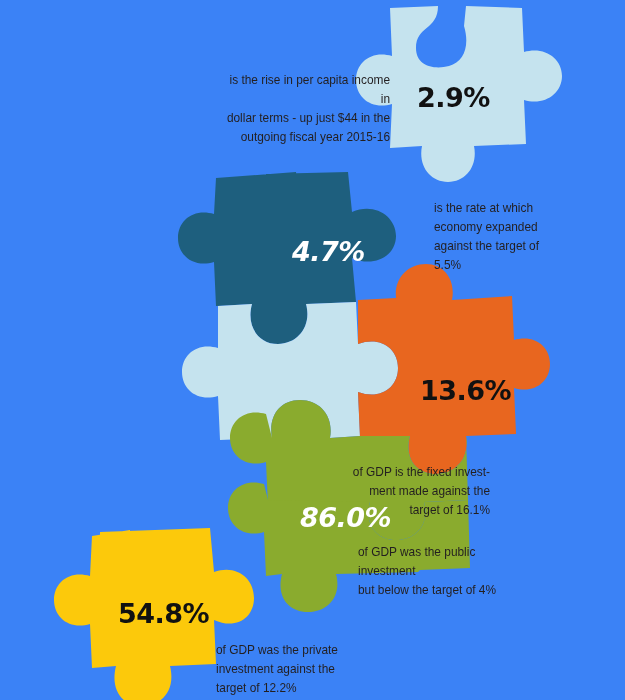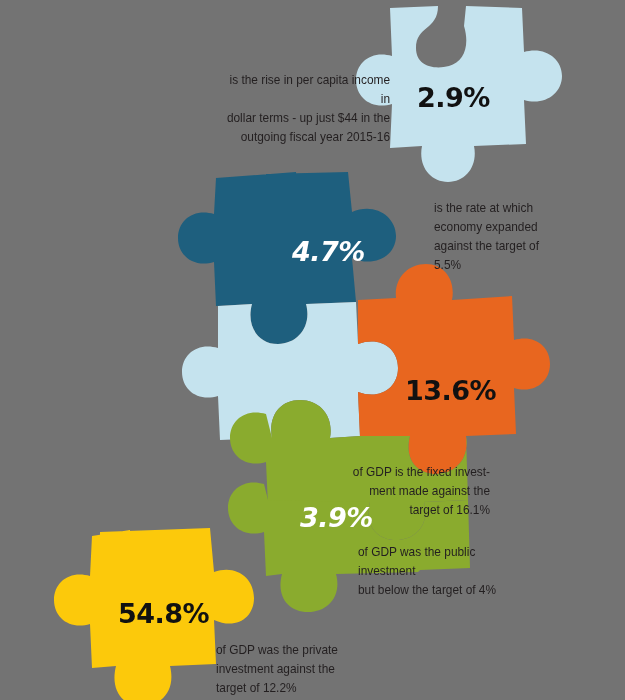--- a/index.html
+++ b/index.html
@@ -10,21 +10,21 @@
     width: 625px;
     height: 700px;
     background: #ffffff;
     font-family: "Liberation Sans", sans-serif;
     overflow: hidden;
   }
   #stage {
     position: relative;
     width: 625px;
     height: 700px;
-    background: #737373;
+    background: #3b82f6;
   }
   #puzzle-svg {
     position: absolute;
     left: 0;
     top: 0;
     width: 625px;
     height: 700px;
   }
   .pct {
     position: absolute;
@@ -51,21 +51,21 @@
   .cap-left  { text-align: left;  transform-origin: 0% 50%; }
 
   #cap-income   { left: 196px; top: 70px;  width: 194px; }
   #cap-rate     { left: 434px; top: 198px; width: 120px; }
   #cap-fixed    { left: 330px; top: 462px; width: 160px; }
   #cap-public   { left: 358px; top: 542px; width: 200px; }
   #cap-private  { left: 216px; top: 640px; width: 180px; }
 
   #pct-29   { left: 417px; top: 84px; }
   #pct-47   { left: 292px; top: 238px; }
-  #pct-136  { left: 405px; top: 377px; }
+  #pct-136  { left: 420px; top: 377px; }
   #pct-39   { left: 300px; top: 504px; }
   #pct-98   { left: 118px; top: 600px; }
 </style>
 </head>
 <body>
 
 <div id="stage">
 
   <svg id="puzzle-svg" viewBox="0 0 625 700" aria-hidden="true">
     <defs>
@@ -203,21 +203,21 @@
          C 54,582 70,570 90,576
          Z"></path>
   </svg>
 
   <div class="pct pct-dark" id="pct-29">2.9%</div>
 
   <div class="pct pct-light" id="pct-47">4.7%</div>
 
   <div class="pct pct-dark" id="pct-136">13.6%</div>
 
-  <div class="pct pct-light" id="pct-39">3.9%</div>
+  <div class="pct pct-light" id="pct-39">86.0%</div>
 
   <div class="pct pct-dark" id="pct-98">54.8%</div>
 
   <div class="caption cap-right" id="cap-income">is the rise in per capita income in
 dollar terms - up just $44 in the
 outgoing fiscal year 2015-16</div>
 
   <div class="caption cap-left" id="cap-rate">is the rate at which
 economy expanded
 against the target of

